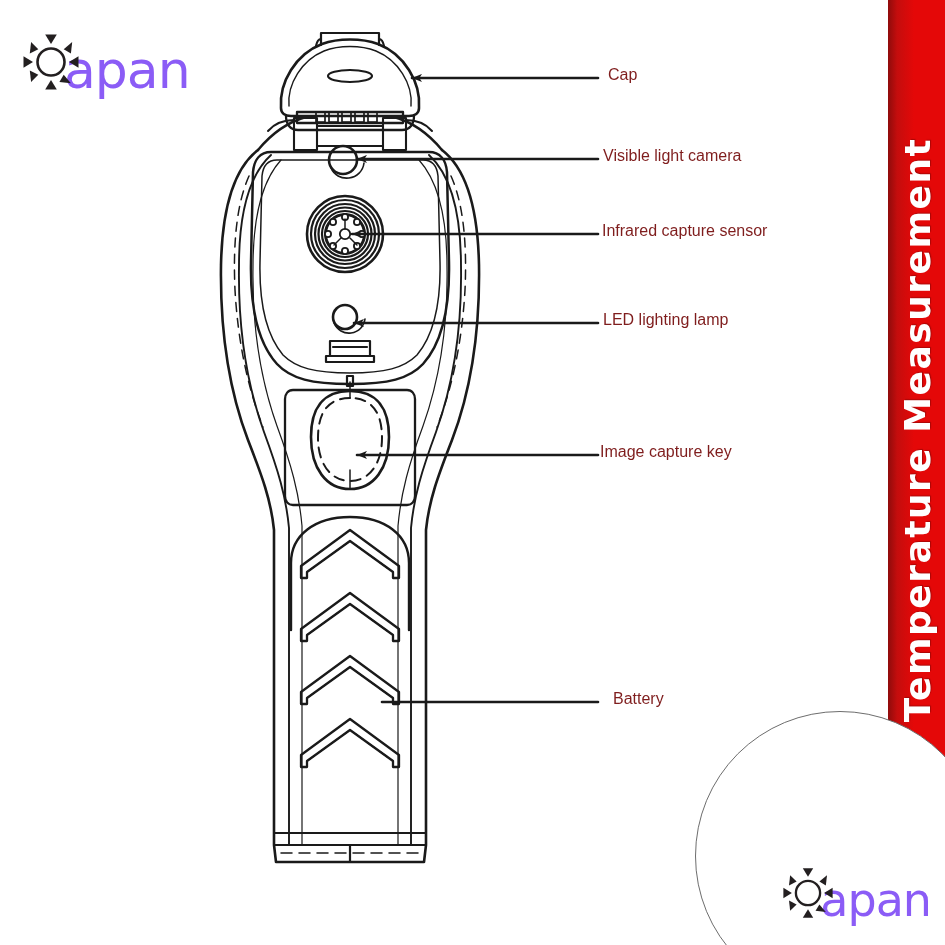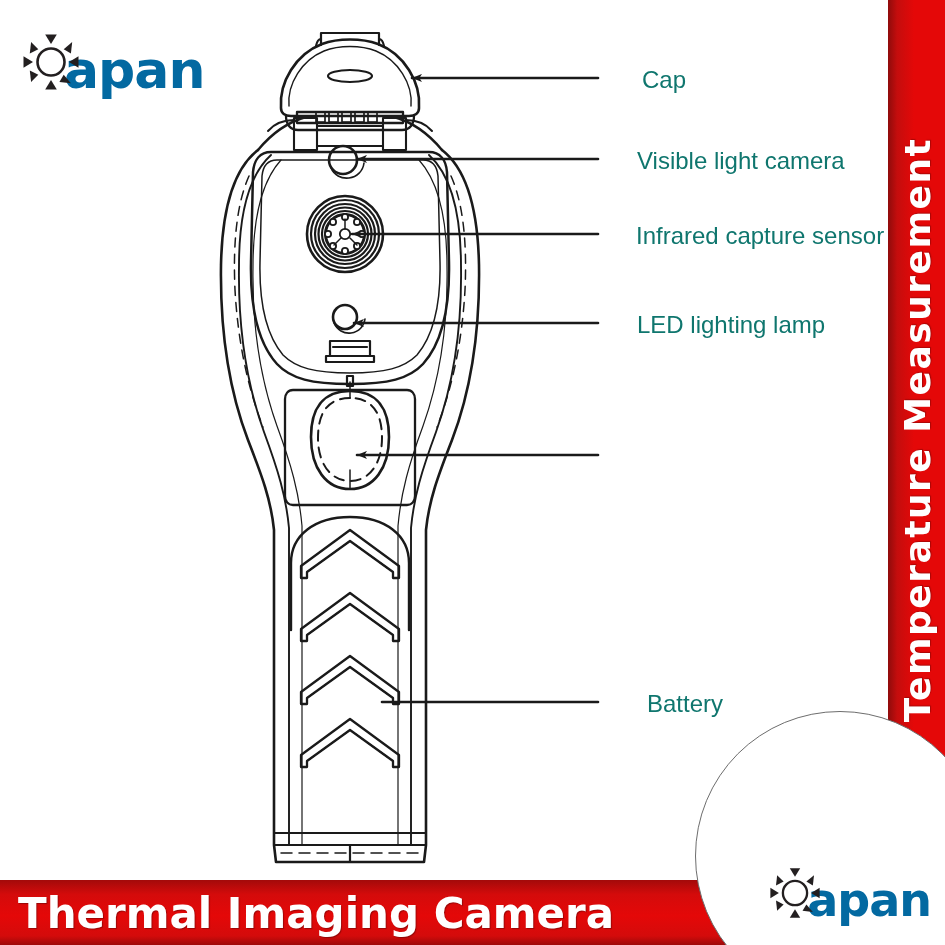--- a/index.html
+++ b/index.html
@@ -33,23 +33,23 @@
   #brand-logo-top { left: 22px; top: 28px; }
 
   .logo-sun {
     position: relative;
     width: 58px;
     height: 58px;
     flex: none;
   }
   .logo-word {
     font-family: "DejaVu Sans", sans-serif;
-    font-weight: bold;
+    font-weight: normal;
     letter-spacing: -1px;
-    color: #0369a1;
+    color: #8b5cf6;
     line-height: 1;
   }
   #brand-logo-top .logo-word { font-size: 52px; margin-left: -16px; margin-top: 16px; }
 
   
   #vertical-banner {
     position: absolute;
     right: 0;
     top: 0;
     width: 57px;
@@ -110,25 +110,24 @@
     right: 14px;
     bottom: 22px;
     left: auto;
     top: auto;
   }
   #brand-logo-corner .logo-word { font-size: 46px; margin-left: -14px; margin-top: 14px; }
 
   
   .callout-label {
     position: absolute;
-    color: #0f766e;
+    color: #7f1d1d;
     font-family: "Liberation Sans", sans-serif;
-    font-size: 24px;
+    font-size: 16px;
     white-space: nowrap;
-    margin-left: 34px;
   }
 
   
   #device-svg {
     position: absolute;
     left: 0;
     top: 0;
   }
 </style>
 </head>
@@ -383,20 +382,21 @@
         <line x1="598" y1="702" x2="382" y2="702"></line>
       </g>
 
     </g>
   </svg>
 
   <div class="callout-label" style="left:608px; top:66px;">Cap</div>
   <div class="callout-label" style="left:603px; top:147px;text-align:right;">Visible light camera</div>
   <div class="callout-label" style="left:602px; top:222px;">Infrared capture sensor</div>
   <div class="callout-label" style="left:603px; top:311px;">LED lighting lamp</div>
+  <div class="callout-label" style="left:600px; top:443px;">Image capture key</div>
   <div class="callout-label" style="left:613px; top:690px;">Battery</div>
 
   <div class="brand-logo" id="brand-logo-top">
     <div class="logo-sun">
       <svg width="58" height="58" viewBox="0 0 58 58">
         <circle cx="29" cy="29" r="13.5" fill="none" stroke="#231f20" stroke-width="2.6"></circle>
         <g fill="#231f20">
           <path d="M29,11 L23.2,1.5 L34.8,1.5 Z"></path>
           <path d="M41.7,16.3 L50.2,9.1 L48.9,20.6 Z"></path>
           <path d="M47,29 L56.5,23.2 L56.5,34.8 Z"></path>
@@ -408,23 +408,20 @@
         </g>
       </svg>
     </div>
     <div class="logo-word">apan</div>
   </div>
 
   <div id="vertical-banner">
     <div id="vertical-banner-text">Temperature Measurement</div>
   </div>
 
-  <div id="bottom-banner">
-    <div id="bottom-banner-text">Thermal Imaging Camera</div>
-  </div>
 
   <div id="corner-cutout"></div>
   <div class="brand-logo" id="brand-logo-corner">
     <div class="logo-sun" style="width:52px;height:52px;">
       <svg width="52" height="52" viewBox="0 0 58 58">
         <circle cx="29" cy="29" r="13.5" fill="none" stroke="#231f20" stroke-width="2.6"></circle>
         <g fill="#231f20">
           <path d="M29,11 L23.2,1.5 L34.8,1.5 Z"></path>
           <path d="M41.7,16.3 L50.2,9.1 L48.9,20.6 Z"></path>
           <path d="M47,29 L56.5,23.2 L56.5,34.8 Z"></path>

